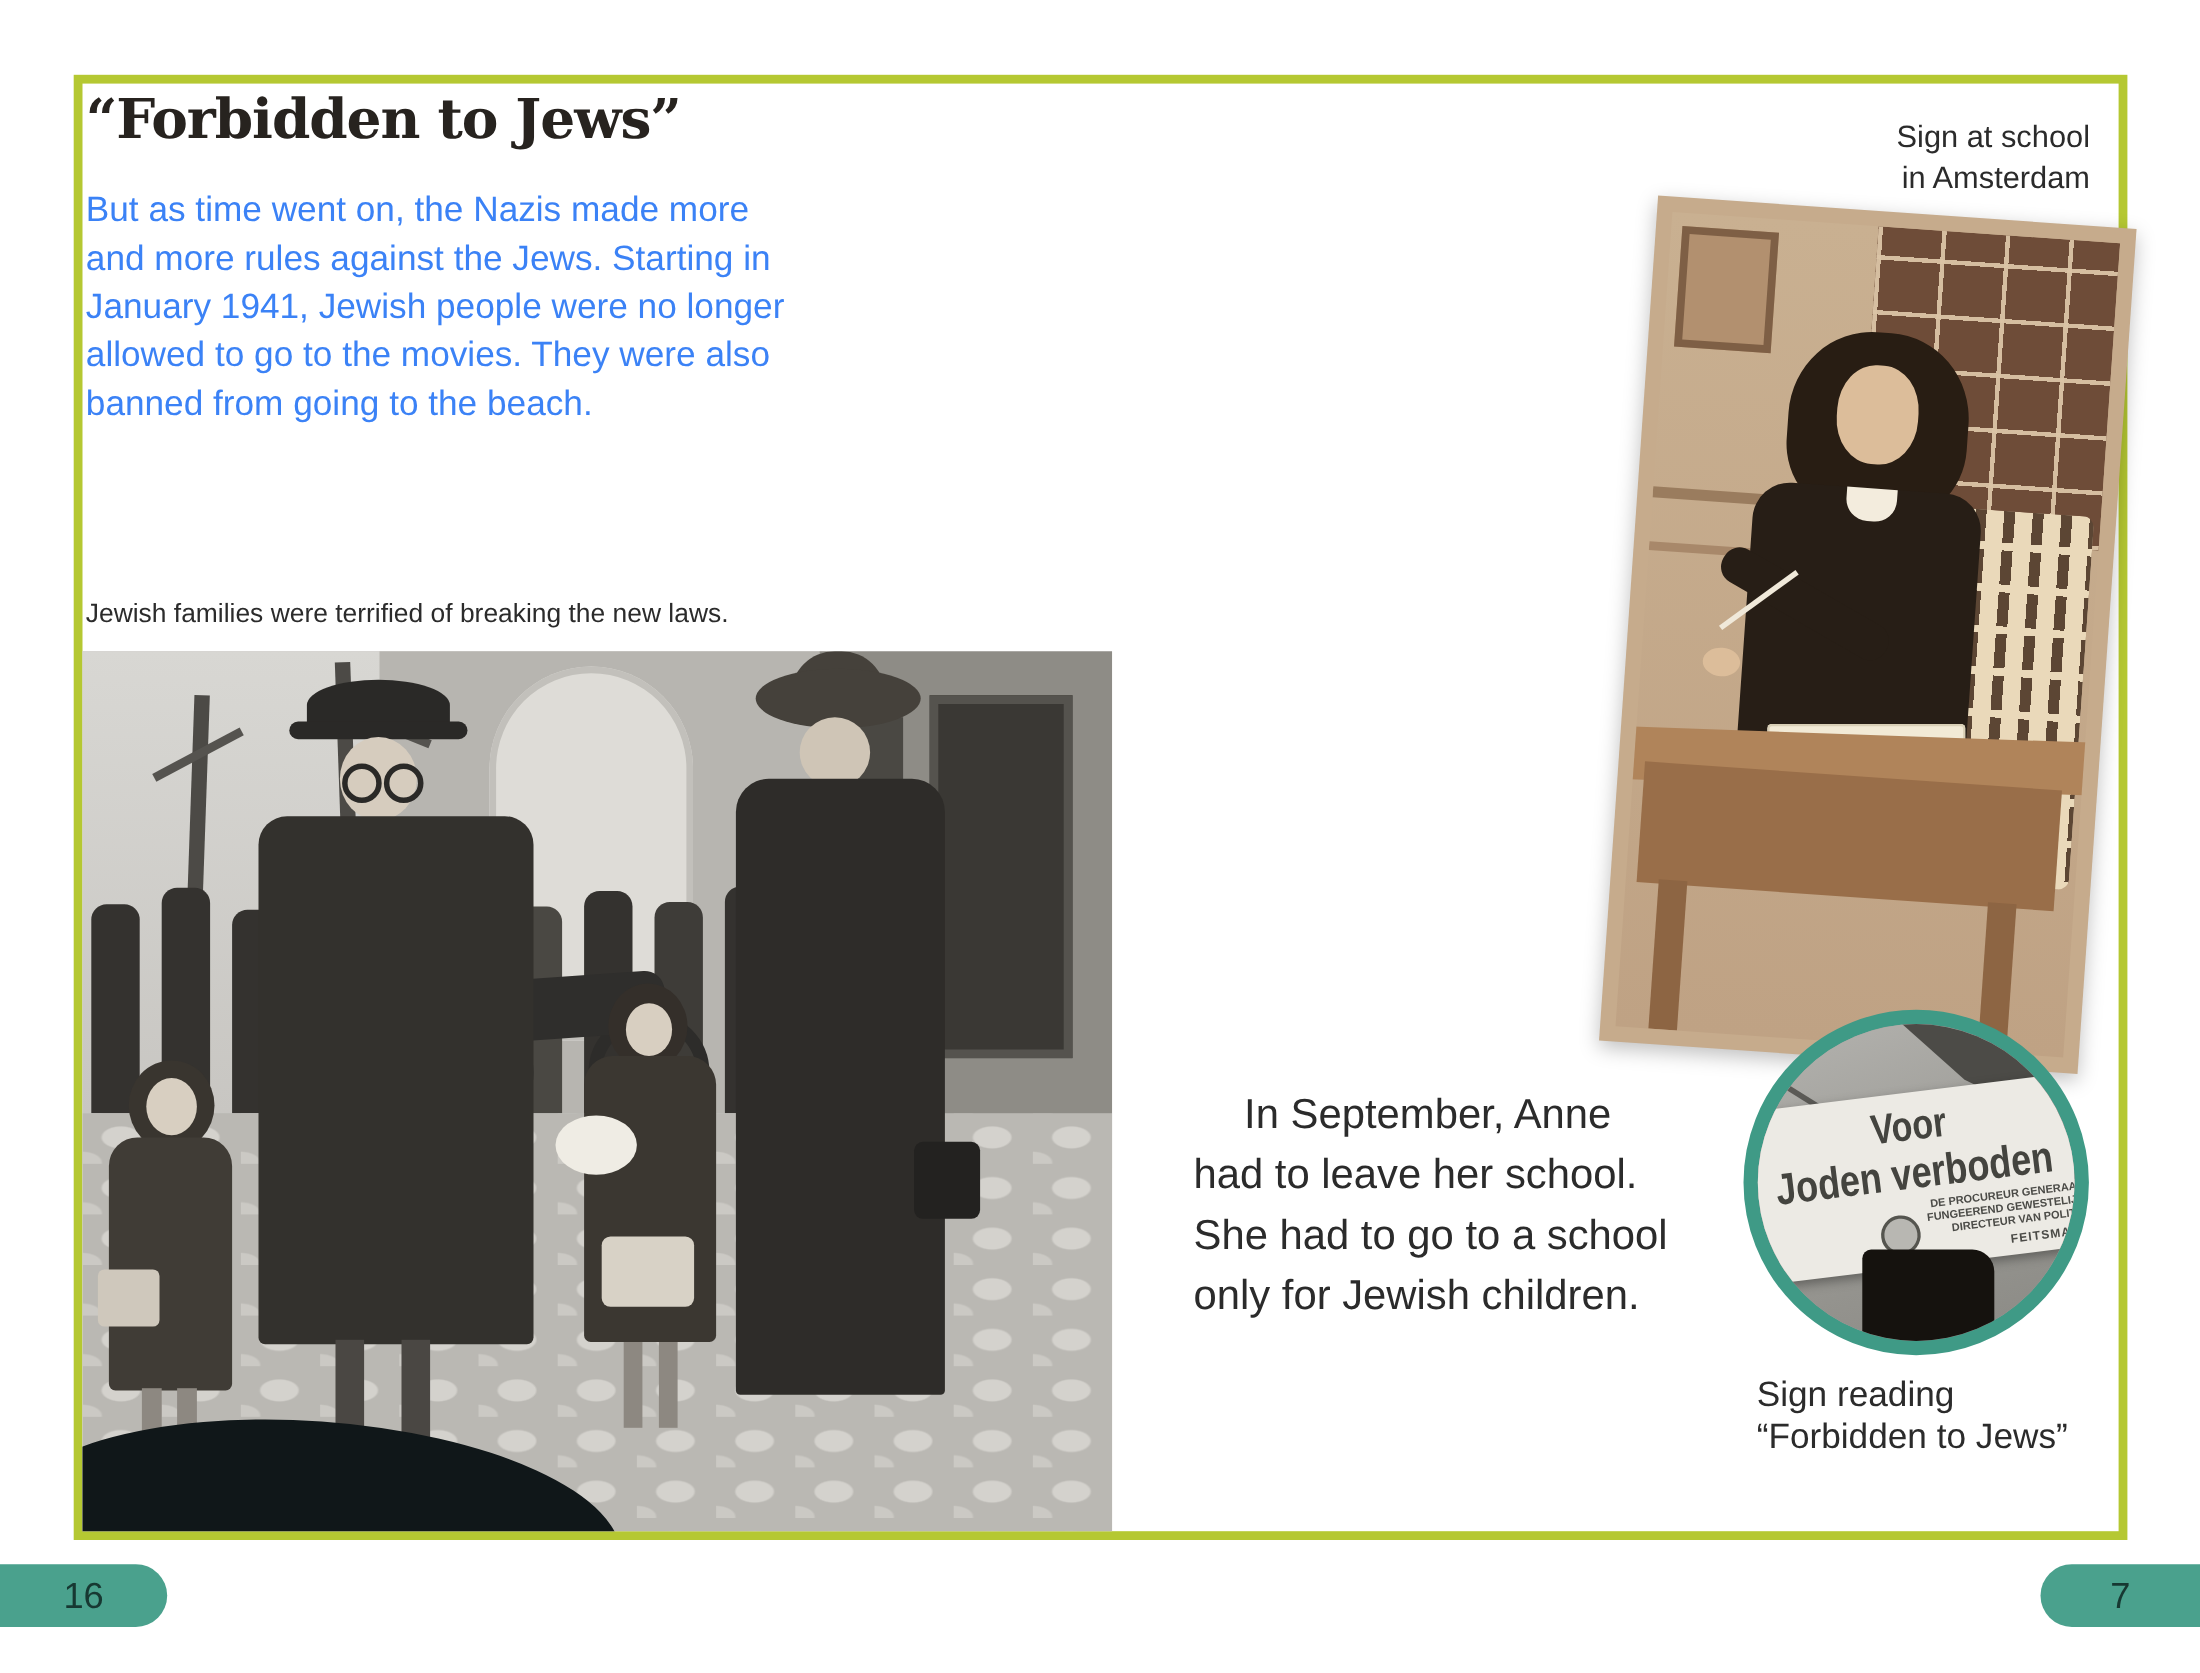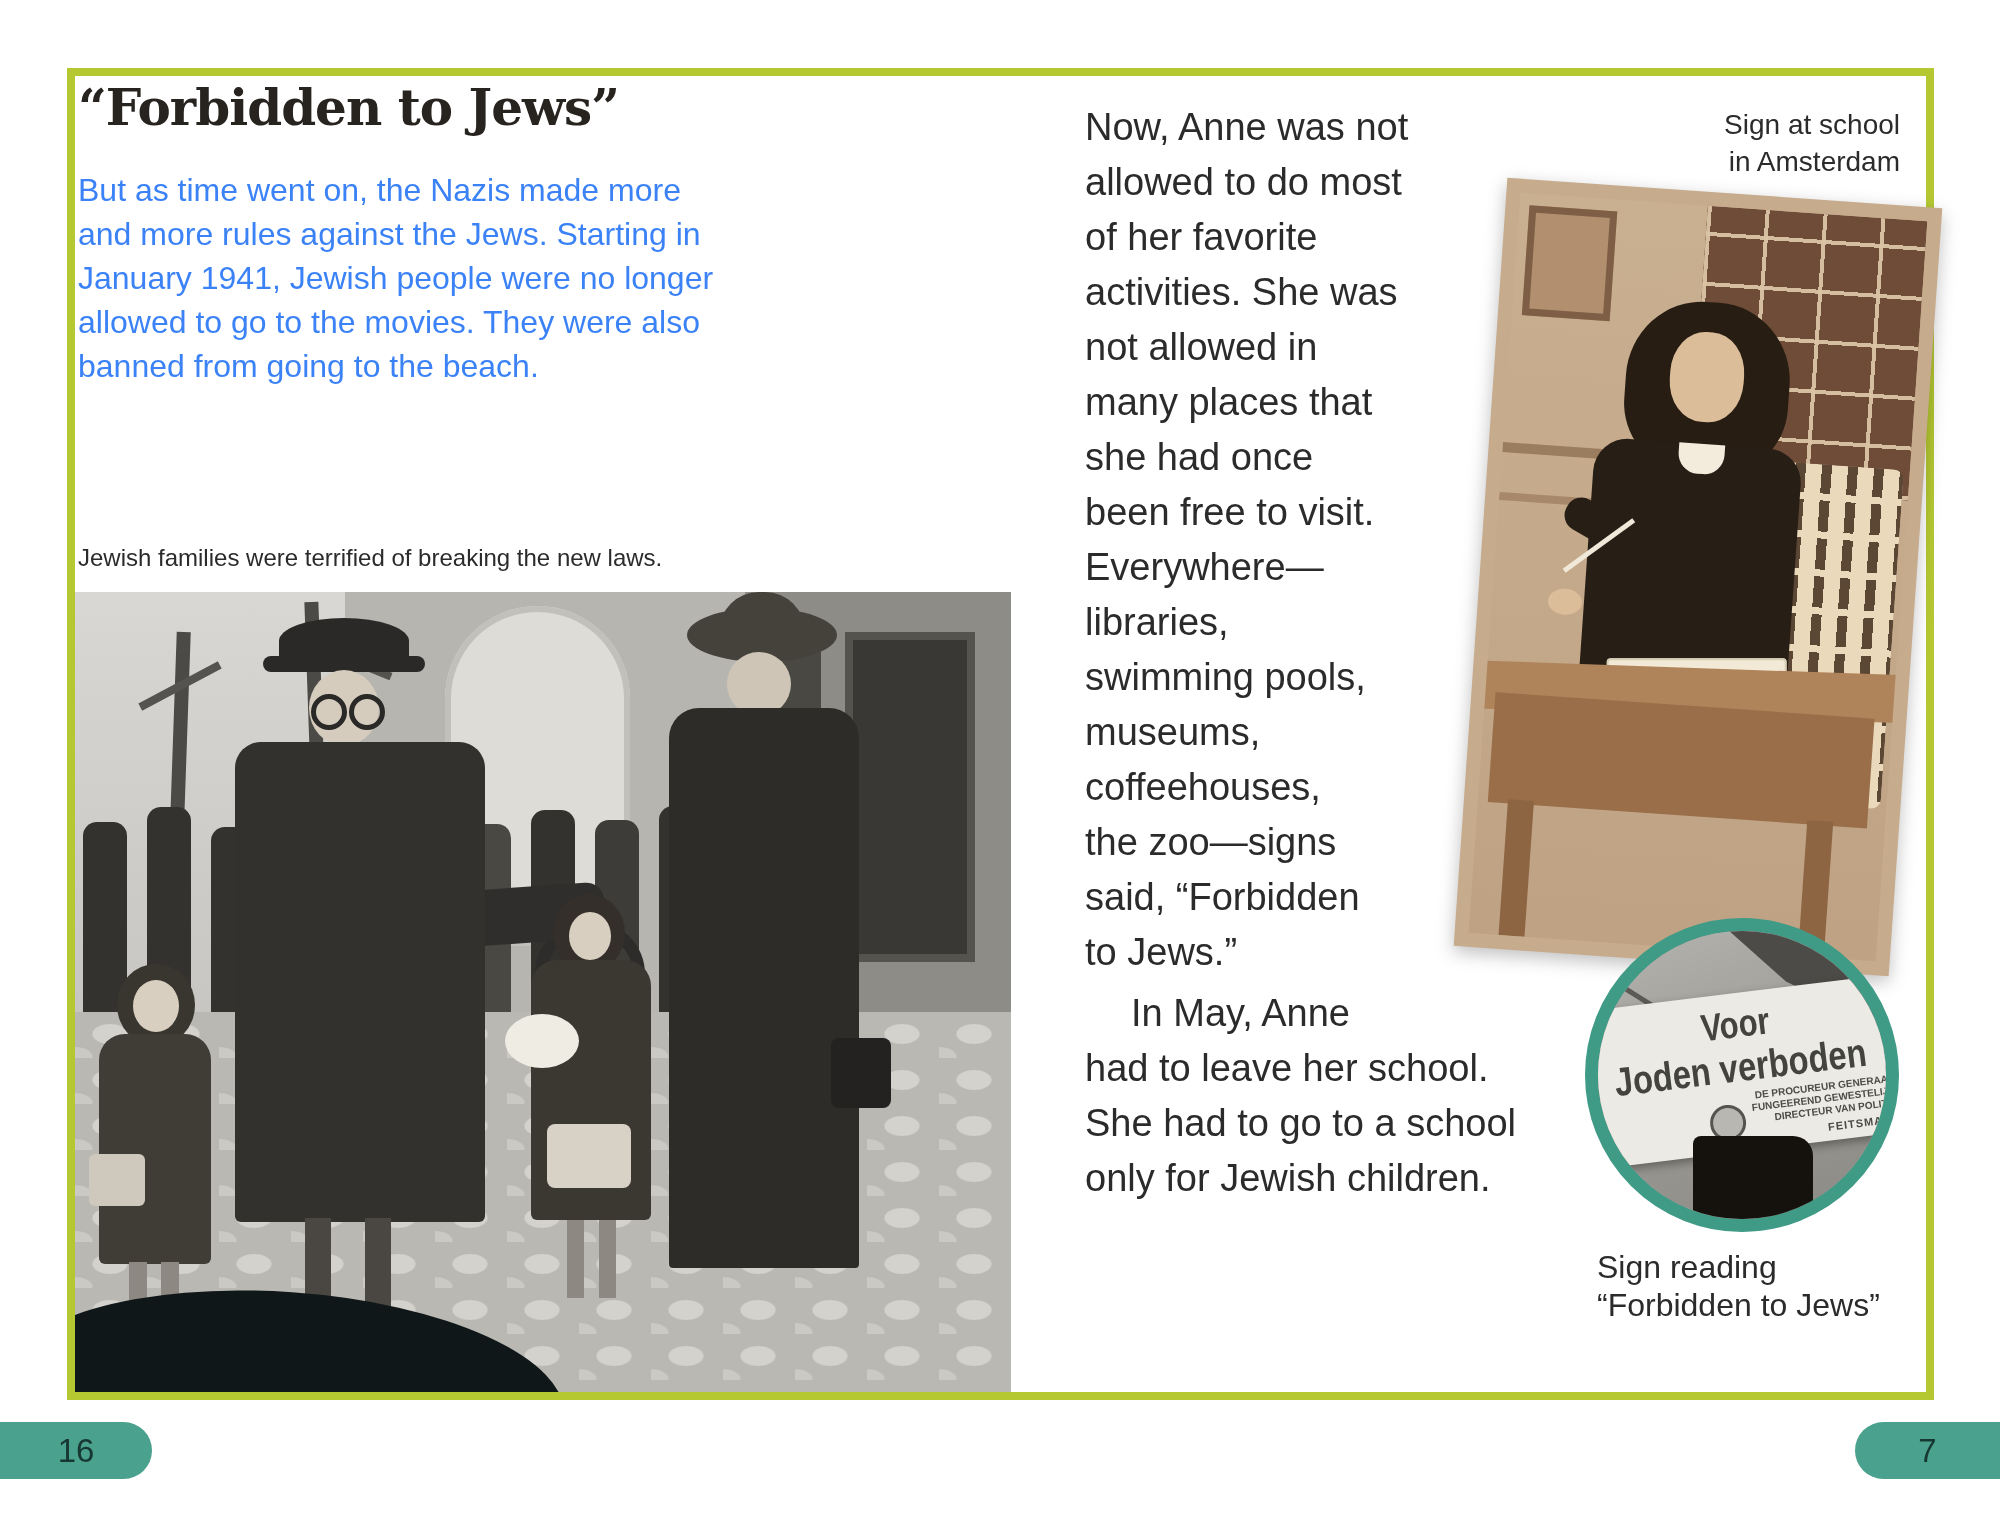--- a/index.html
+++ b/index.html
@@ -214,38 +214,22 @@
     <div class="sp-fig" style="left:586px;top:16px;width:230px;height:740px;">
       <div class="head w-crown" style="position:absolute"></div>
       <div class="head w-hat" style="position:absolute"></div>
       <div class="head w-face"></div>
       <div class="coat w-coat"></div>
       <div class="abs w-bag" style="position:absolute"></div>
     </div>
     <div class="abs sp-blob"></div>
   </div>
 
-  <div class="abs para1">Now, Anne was not
-allowed to do most
-of her favorite
-activities. She was
-not allowed in
-many places that
-she had once
-been free to visit.
-Everywhere—
-libraries,
-swimming pools,
-museums,
-coffeehouses,
-the zoo—signs
-said, “Forbidden
-to Jews.”</div>
-
-  <div class="abs para2">In May, Anne
+
+  <div class="abs para2">In September, Anne
 had to leave her school.
 She had to go to a school
 only for Jewish children.</div>
 
   <div class="abs cap-anne">Sign at school
 in Amsterdam</div>
 
   <div class="abs anne">
     <div class="anne-inner">
       <div class="abs ap-tiles"></div>

